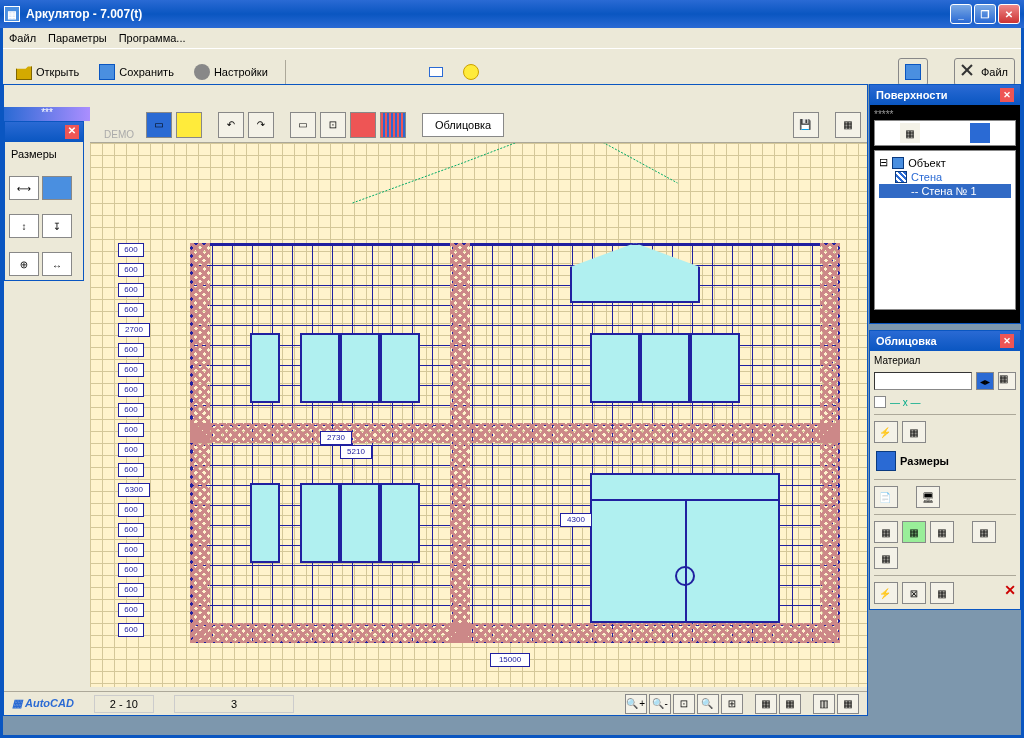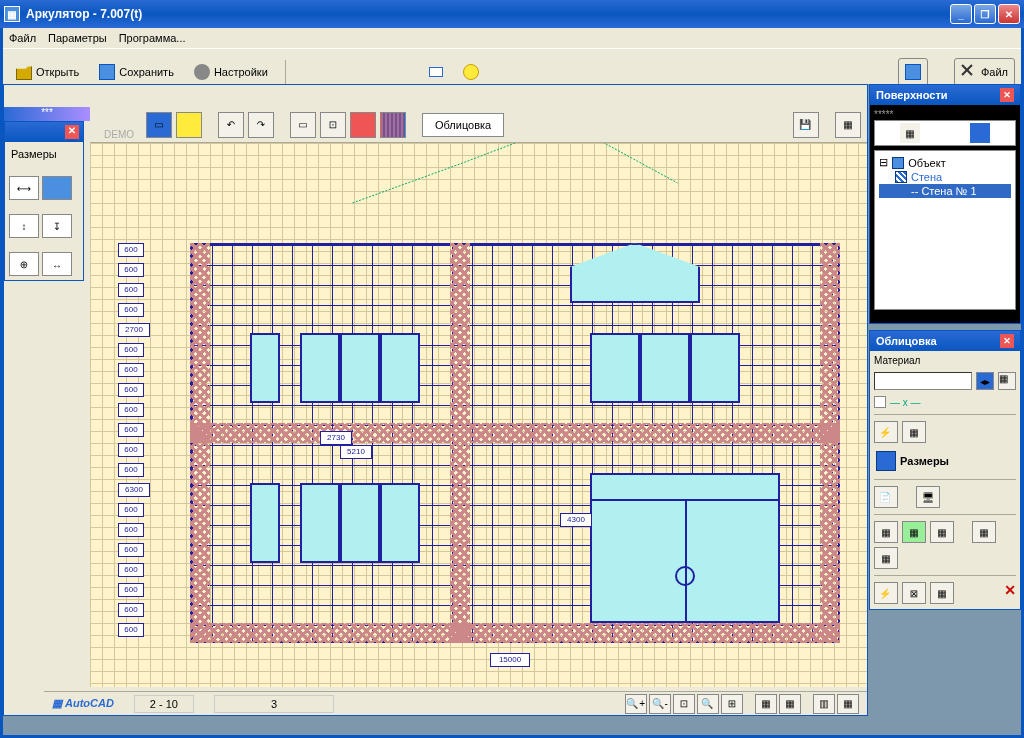--- a/index.html
+++ b/index.html
@@ -59,21 +59,21 @@
 .roof-line { position: absolute; top: 80px; left: 0; width: 650px; height: 100px; pointer-events: none; }
 .window { position: absolute; background: #b0f0f0; border: 2px solid #2020a0; }
 .door { position: absolute; background: #b0f0f0; border: 2px solid #2020a0; }
 .hatch-band { position: absolute; background-image: repeating-linear-gradient(45deg, #c88 0 3px, transparent 3px 6px), repeating-linear-gradient(-45deg, #c88 0 3px, transparent 3px 6px); }
 
 .dim-col { position: absolute; top: 100px; left: 28px; display: flex; flex-direction: column; gap: 6px; }
 .dim-box { width: 26px; height: 14px; background: white; border: 1px solid #2020a0; font-size: 8px; text-align: center; line-height: 12px; color: #2020a0; }
 
 .bottom-pink { position: absolute; bottom: 28px; right: 10px; width: 300px; height: 30px; background: #ffcccc; border: 1px solid #aa6666; display: flex; align-items: center; justify-content: center; font-size: 13px; font-weight: bold; color: #000; cursor: pointer; }
 
-.statusbar { position: absolute; bottom: 0; left: 0; right: 0; height: 24px; background: #ece9d8; border-top: 1px solid #aca899; display: flex; align-items: center; padding: 0 8px; font-size: 11px; gap: 20px; margin-left: 40px; }
+.statusbar { position: absolute; bottom: 0; left: 0; right: 0; height: 24px; background: #ece9d8; border-top: 1px solid #aca899; display: flex; align-items: center; padding: 0 8px; font-size: 11px; gap: 20px; }
 .statusbar .cell { border: 1px solid #ccc; padding: 1px 8px; height: 18px; display: flex; align-items: center; }
 .zoom-tools { margin-left: auto; display: flex; gap: 2px; }
 .ztbtn { width: 22px; height: 20px; border: 1px solid #888; background: #f4f2e8; font-size: 10px; display: flex; align-items: center; justify-content: center; cursor: pointer; }
 
 .surf-panel { position: absolute; top: 0; right: 0; width: 152px; height: 240px; background: #000000; border: 1px solid #0a56c1; }
 .surf-title { height: 20px; background: linear-gradient(to bottom, #2a6ad4, #0a56c1); color: white; font-size: 11px; font-weight: bold; display: flex; align-items: center; padding: 0 6px; }
 .surf-title .closex { margin-left: auto; width: 14px; height: 14px; background: #e55; color: white; text-align: center; font-size: 9px; cursor: pointer; line-height: 14px; }
 .surf-body { padding: 4px; font-size: 10px; }
 .surf-top { height: 26px; background: white; border: 1px solid #888; margin-bottom: 4px; display: flex; align-items: center; justify-content: space-around; }
 .tree { border: 1px solid #888; background: white; height: 160px; padding: 4px; }

